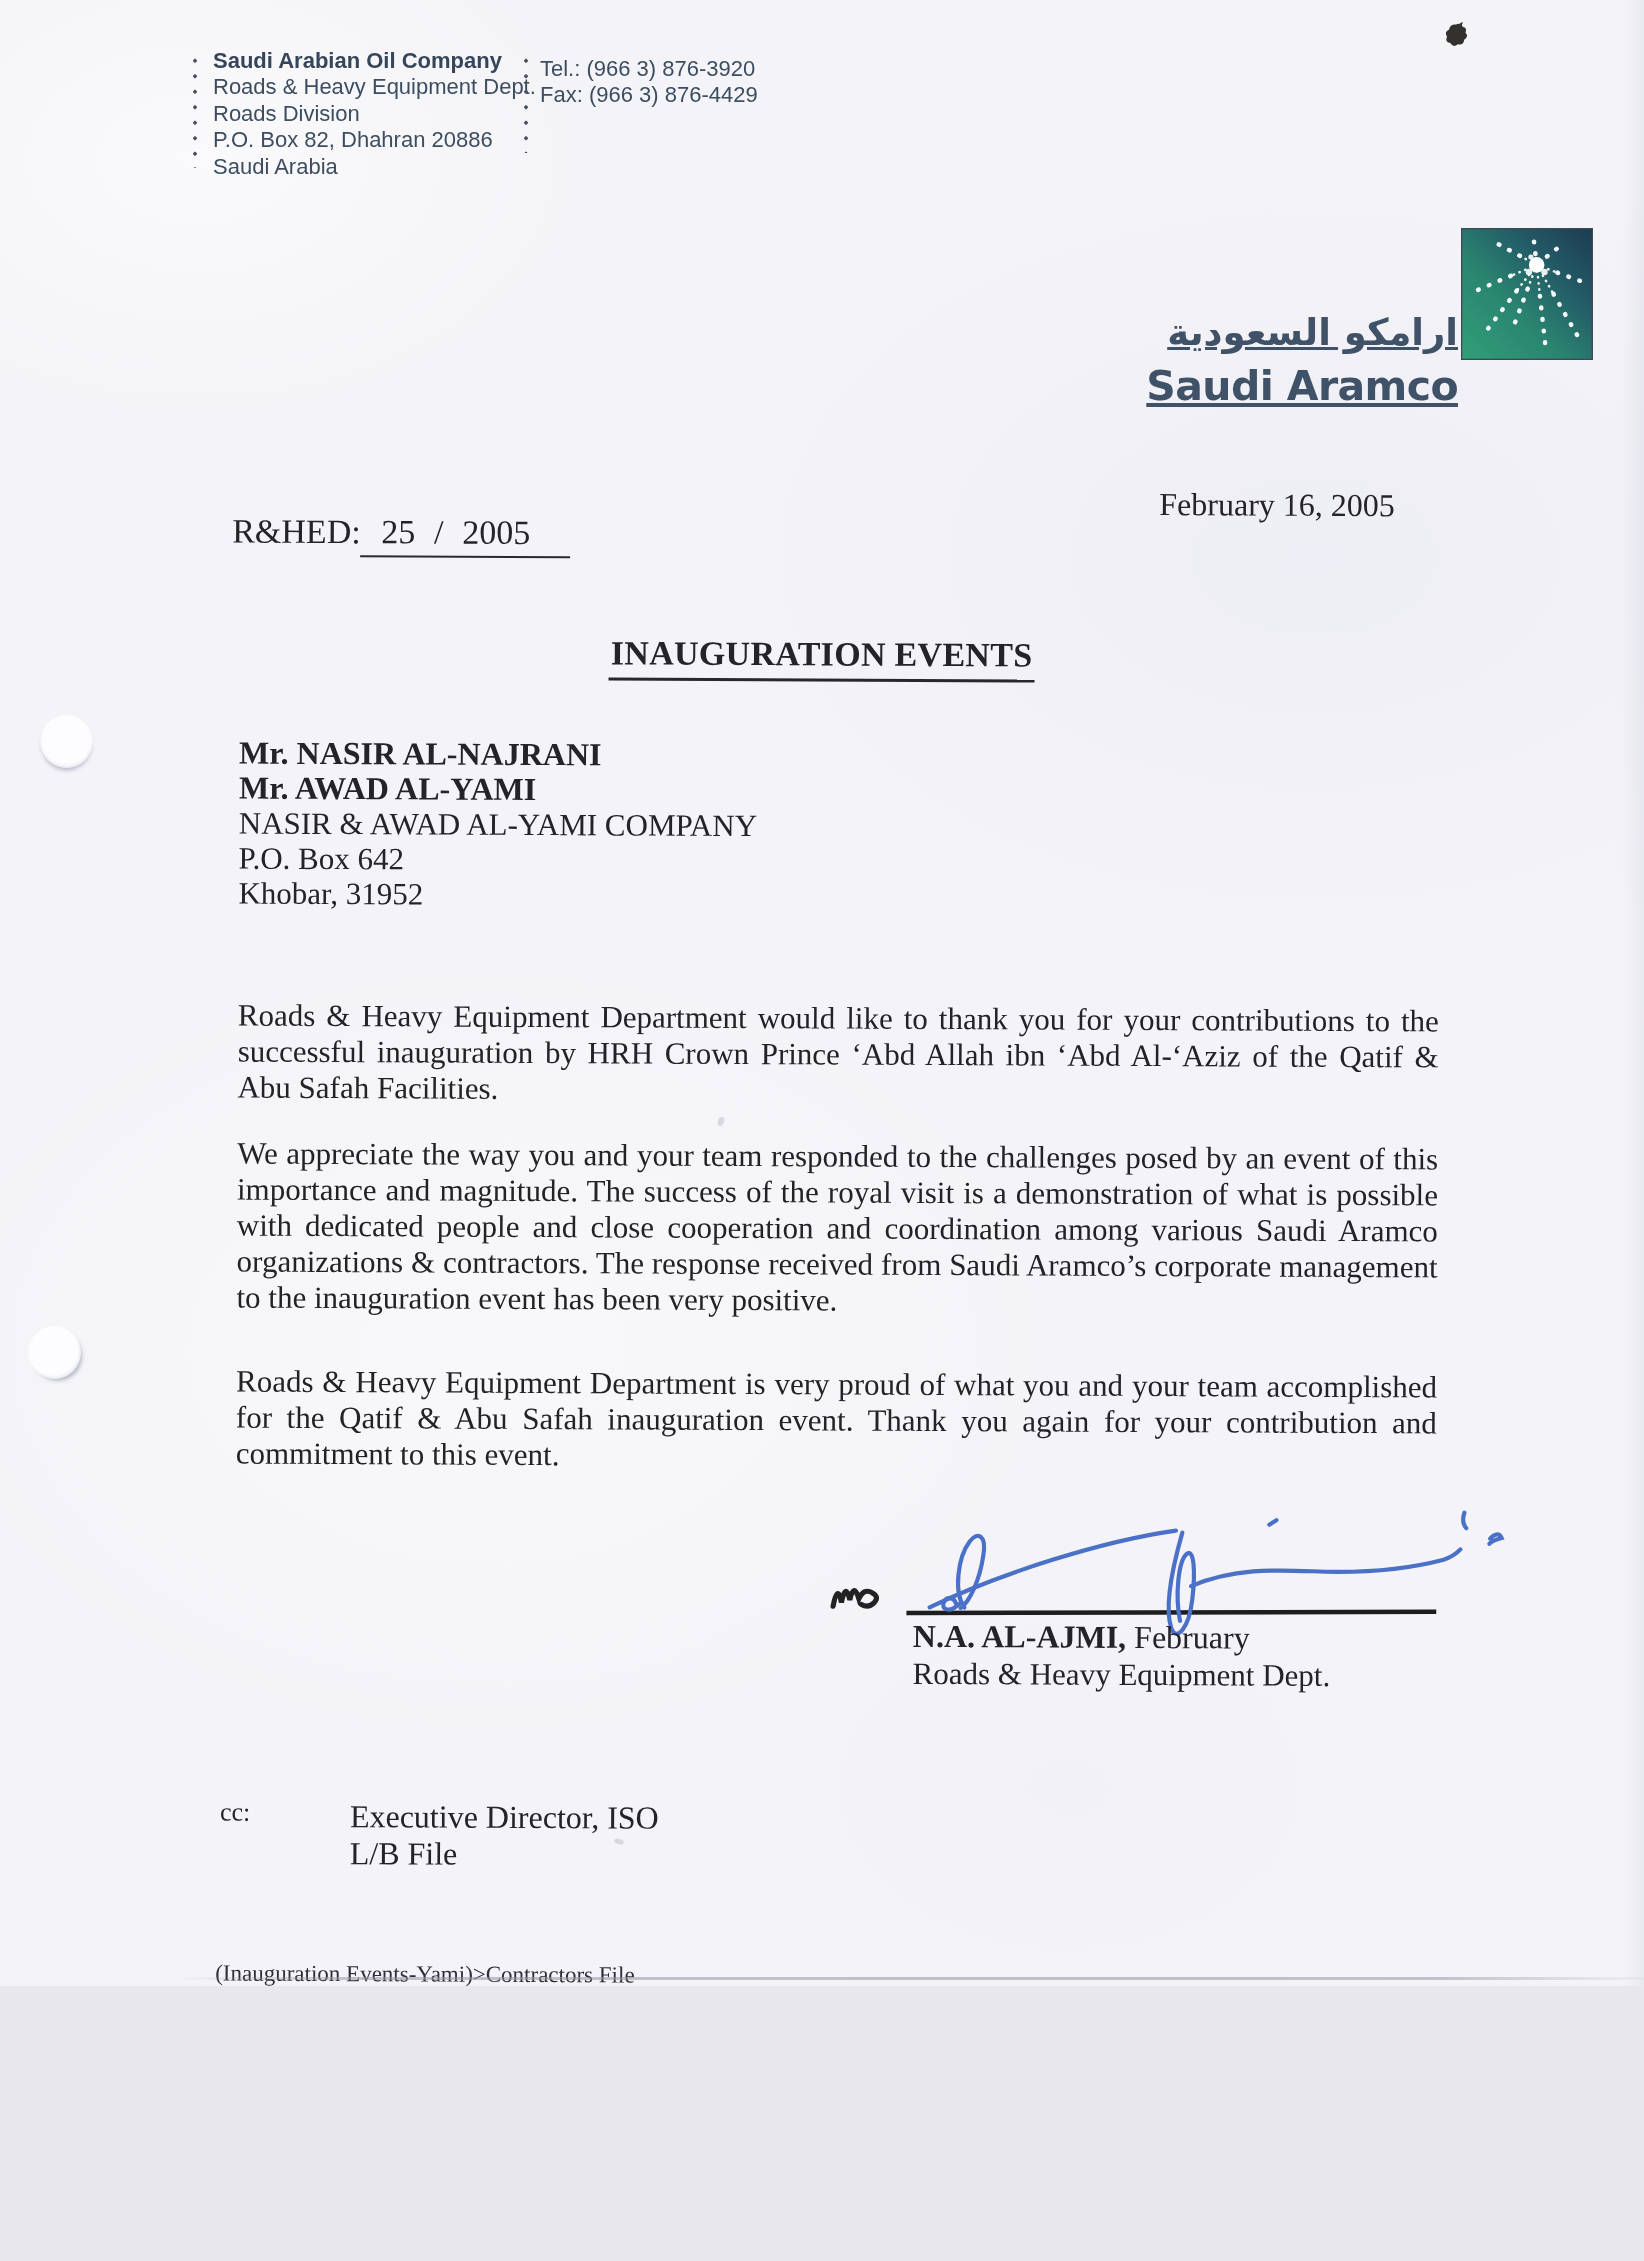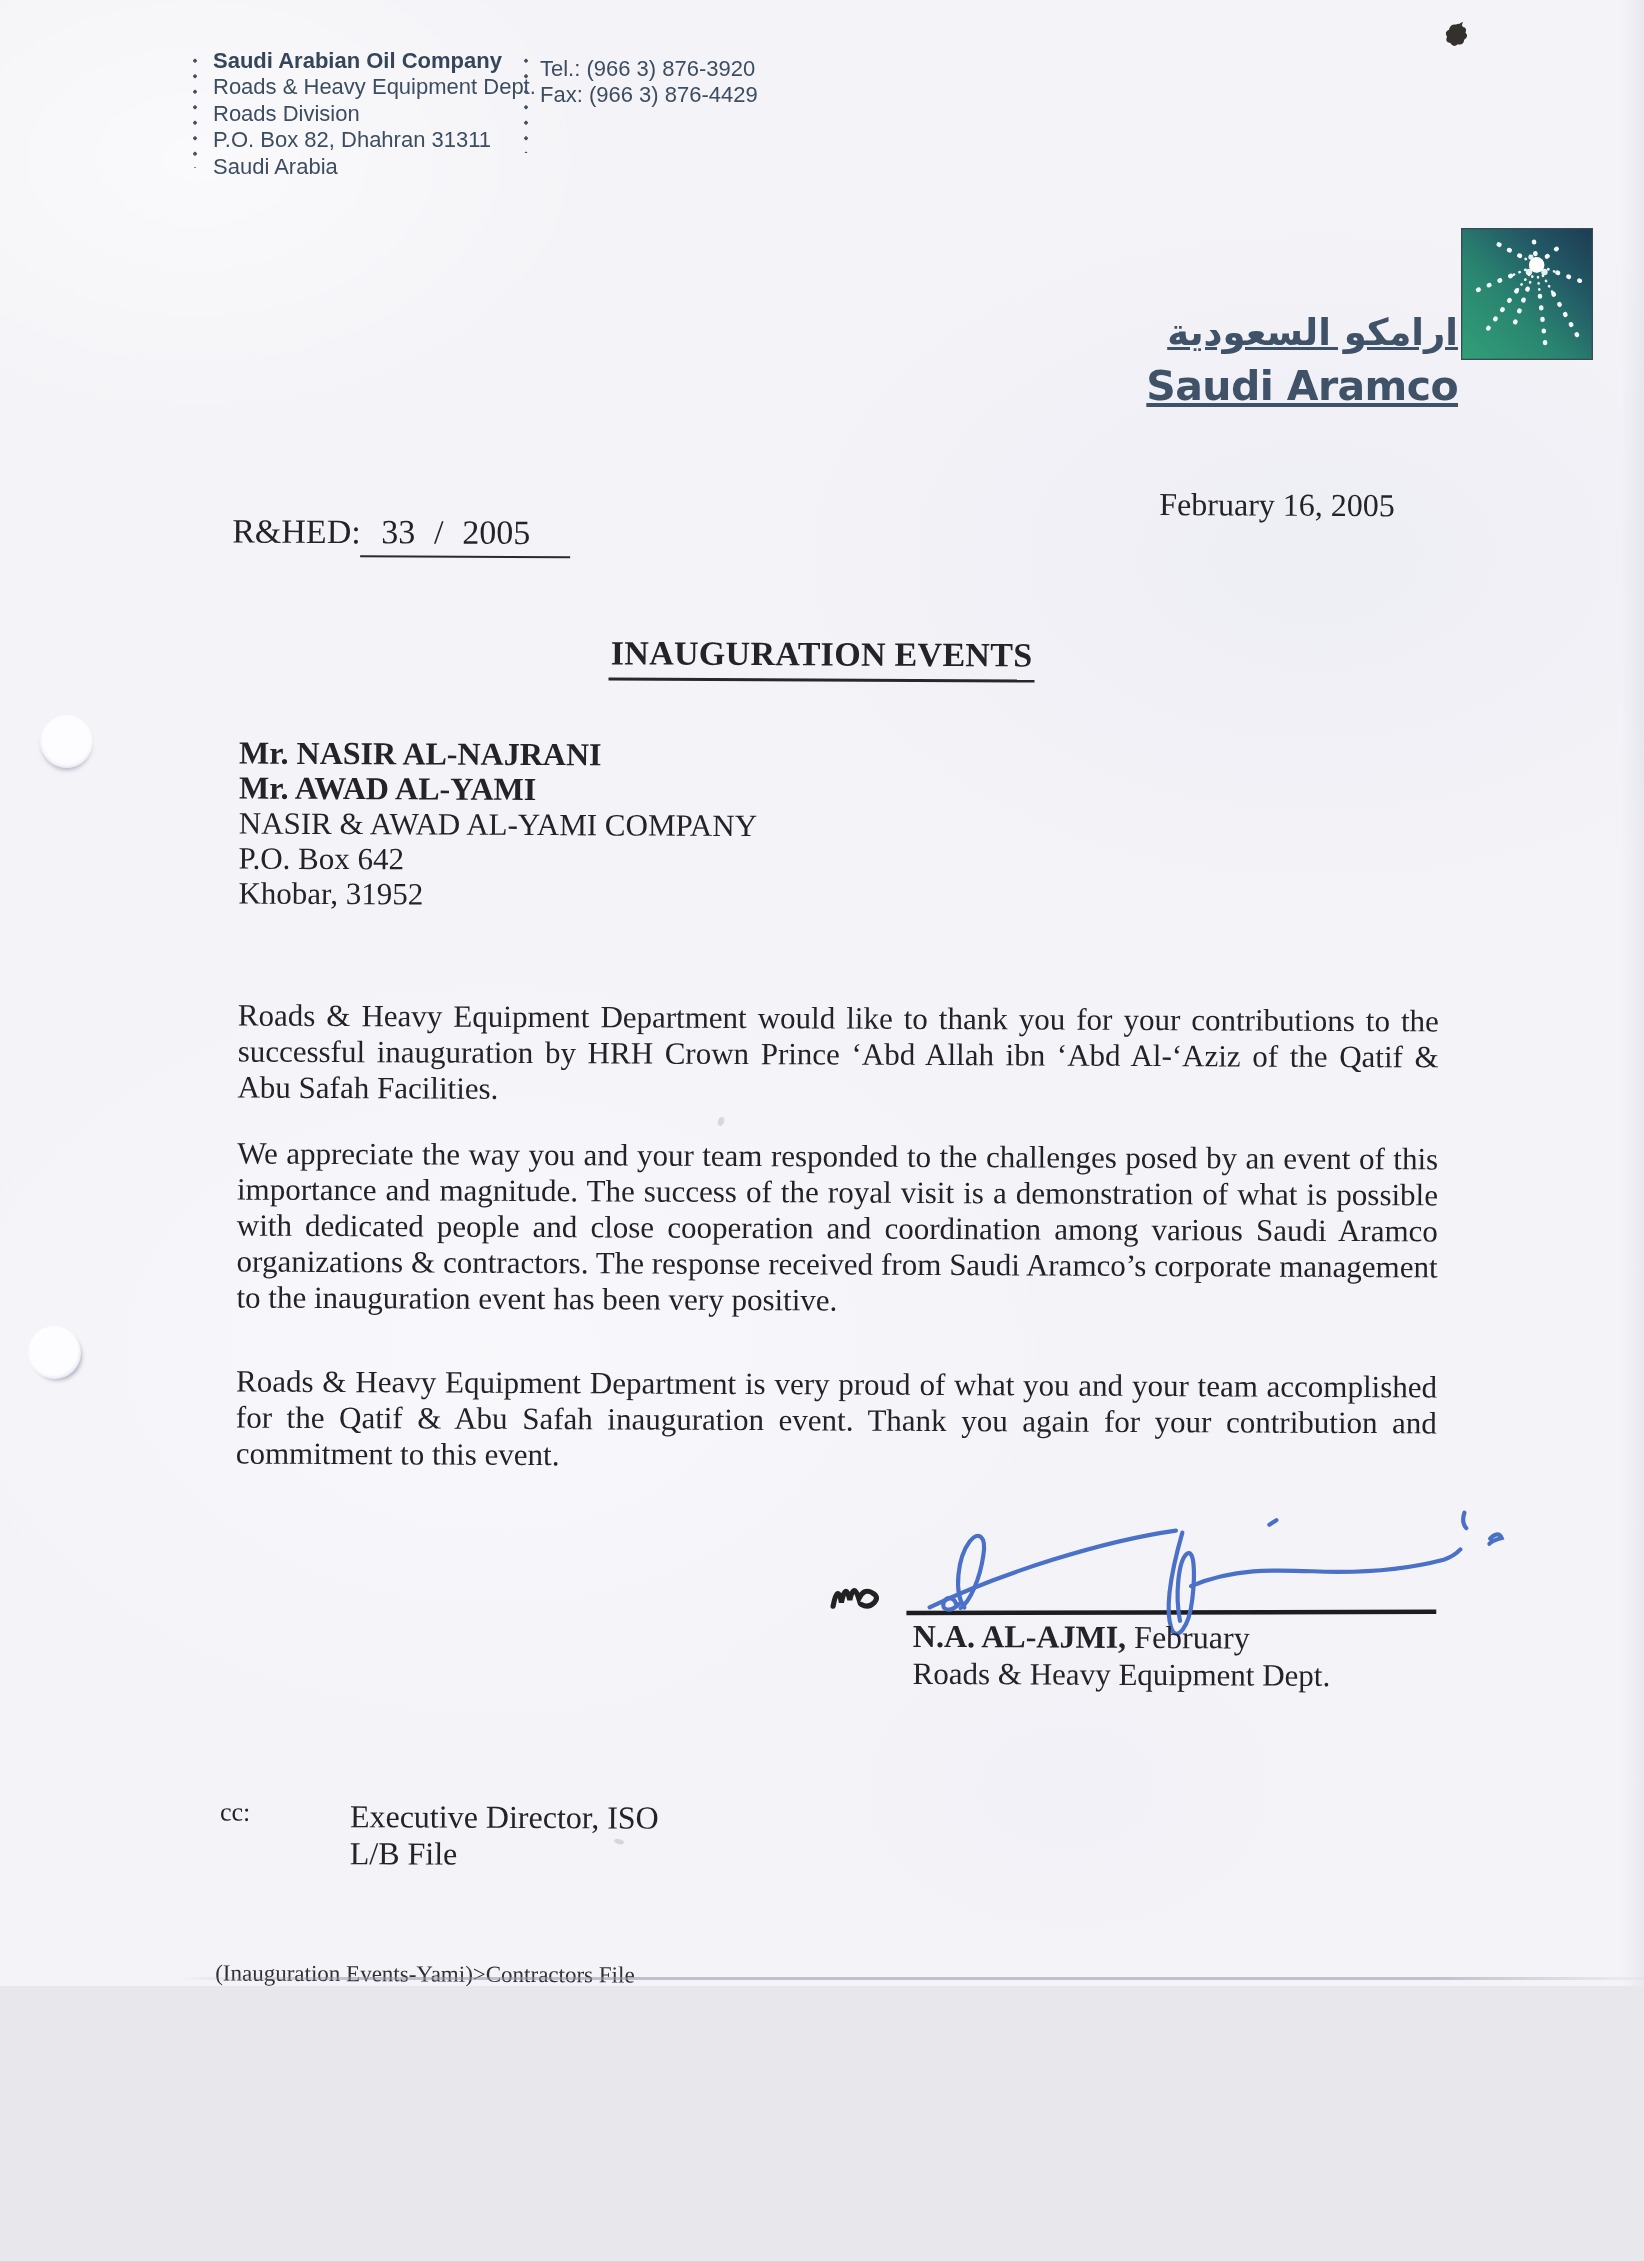--- a/index.html
+++ b/index.html
@@ -63,21 +63,21 @@
 </head>
 <body>
 
 <div class="page">
 
   <div class="dotline" style="left:193px;top:53px;height:115px;"></div>
   <div class="lh-col" style="left:213px;top:48px;">
     <div class="bold">Saudi Arabian Oil Company</div>
     <div>Roads &amp; Heavy Equipment Dept.</div>
     <div>Roads Division</div>
-    <div>P.O. Box 82, Dhahran 31311</div>
+    <div>P.O. Box 82, Dhahran 20886</div>
     <div>Saudi Arabia</div>
   </div>
   <div class="dotline" style="left:524px;top:53px;height:100px;"></div>
   <div class="lh-col" style="left:540px;top:56px;">
     <div>Tel.: (966 3) 876-3920</div>
     <div>Fax: (966 3) 876-4429</div>
   </div>
 
   <svg class="inkblot" width="31" height="28" viewBox="0 0 48 44">
     <path d="M20,4 q8,-4 11,4 q7,1 4,9 q6,5 -2,11 q-1,9 -10,7 q-7,6 -12,-2 q-9,-2 -5,-10 q-5,-8 3,-11 q2,-9 11,-8" fill="#33302e"></path>
@@ -129,21 +129,21 @@
   <div class="wordmark">
     <div class="wm-ar">ارامكو السعودية</div>
     <div class="wm-en">Saudi Aramco</div>
   </div>
 
   <div class="letter-body">
 
     <div class="date">February 16, 2005</div>
 
     <div class="ref">
-      <span>R&amp;HED:</span><span class="ref-val">33 / 2005</span>
+      <span>R&amp;HED:</span><span class="ref-val">25 / 2005</span>
     </div>
 
     <div class="title-wrap">
       <span class="title">INAUGURATION EVENTS</span>
     </div>
 
     <div class="recipient">
       <div class="name">Mr. NASIR AL-NAJRANI</div>
       <div class="name">Mr. AWAD AL-YAMI</div>
       <div>NASIR &amp; AWAD AL-YAMI COMPANY</div>

